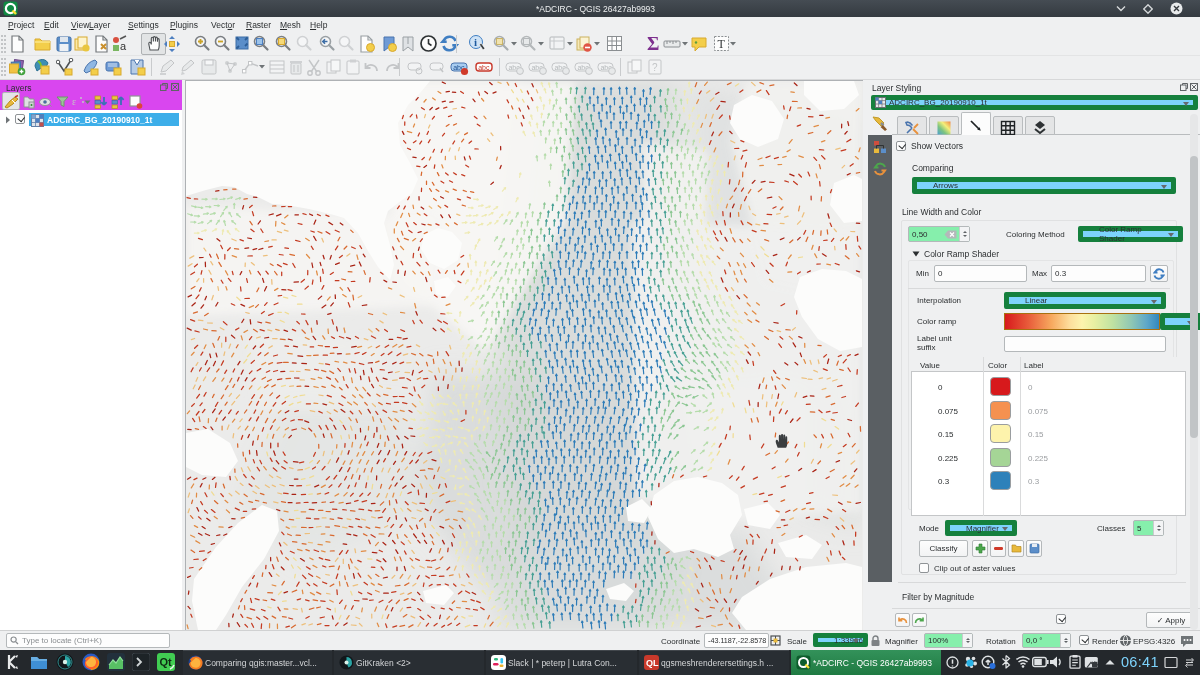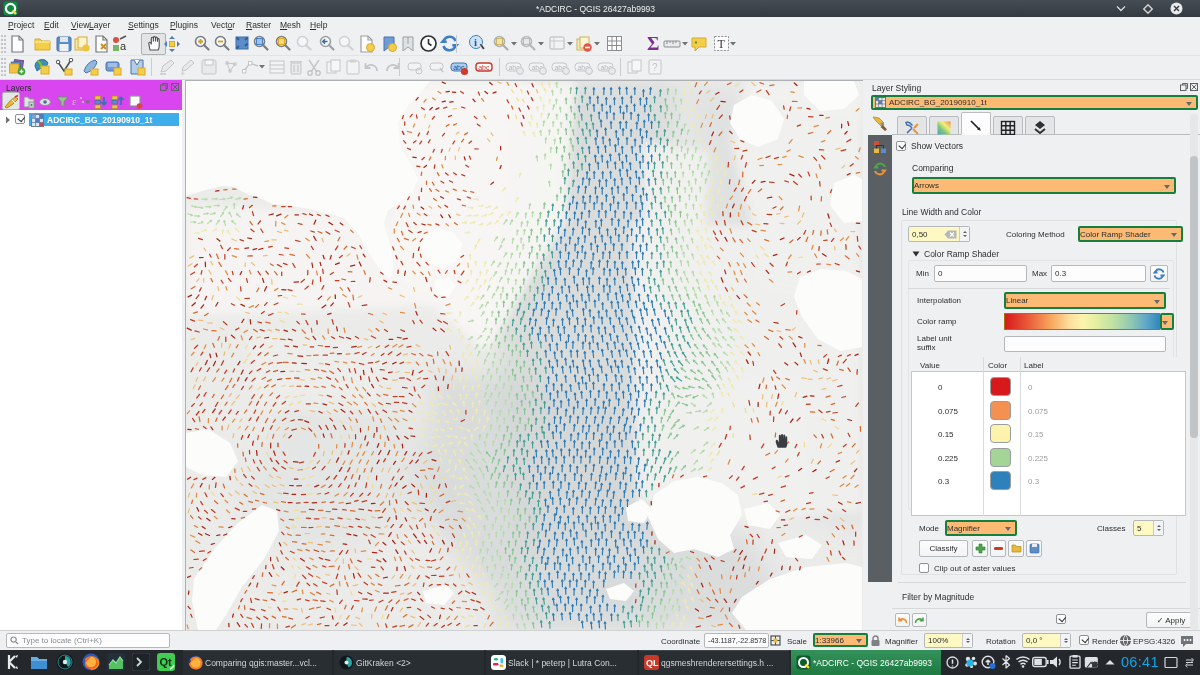--- a/index.html
+++ b/index.html
@@ -1,23 +1,23 @@
 <!DOCTYPE html>
 <html><head><meta charset="utf-8"><style>
 *{margin:0;padding:0;box-sizing:border-box}
 html,body{width:1200px;height:675px;overflow:hidden}
 body{font-family:"Liberation Sans",sans-serif;background:#eff0f1;position:relative;font-size:8px;color:#2b2e30}
 .ic{position:absolute}
 .grip{position:absolute;width:5px;height:18px;border-left:2px dotted #c2c4c6;border-right:2px dotted #c2c4c6}
 .tsep{position:absolute;width:1px;height:18px;background:#c9cbcd}
 .abs{position:absolute}
 .inp{position:absolute;background:#fdfdfd;border:1px solid #b4b8ba;border-radius:2px;font-size:8px;color:#2b2e30;display:flex;align-items:center;padding:0 3px}
-.combo{position:absolute;background:#fdba74;border:2px solid #15803d;border-radius:2px;font-size:8px;color:#2b2e30;display:flex;align-items:center;padding:0 0}
+.combo{position:absolute;background:#7dd3fc;border:5px solid #15803d;border-radius:2px;font-size:8px;color:#2b2e30;display:flex;align-items:center;padding:0 16px}
 .combo:after{content:"";position:absolute;right:4px;top:50%;margin-top:-1px;border:3px solid transparent;border-top:4px solid #66696c}
-.spin{position:absolute;background:#fef9c3;border:1px solid #b4b8ba;border-radius:2px;font-size:8px;display:flex;align-items:center;padding:0 3px}
+.spin{position:absolute;background:#86efac;border:1px solid #b4b8ba;border-radius:2px;font-size:8px;display:flex;align-items:center;padding:0 3px}
 .spin .ud{position:absolute;right:0;top:0;bottom:0;width:10px;border-left:1px solid #c9cbcd;background:#f3f4f5}
 .spin .ud:before{content:"";position:absolute;left:2.5px;top:2px;border:2px solid transparent;border-bottom:2.6px solid #5f6366}
 .spin .ud:after{content:"";position:absolute;left:2.5px;bottom:2px;border:2px solid transparent;border-top:2.6px solid #5f6366}
 .cb{position:absolute;width:10px;height:10px;background:#fdfdfd;border:1px solid #8f9396;border-radius:2px}
 .cb.on:before{content:"";position:absolute;left:1.5px;top:0.5px;width:5px;height:3.5px;border-left:1.6px solid #2b2e30;border-bottom:1.6px solid #2b2e30;transform:rotate(-50deg)}
 .lbl{position:absolute;white-space:nowrap}
 b.lbl{font-weight:normal}
 .btn{position:absolute;background:linear-gradient(#fdfdfd,#f2f3f4);border:1px solid #b4b8ba;border-radius:2px;display:flex;align-items:center;justify-content:center;font-size:8px;color:#2b2e30}
 </style></head><body>
 <div class="abs" style="left:0;top:0;width:1200px;height:17px;background:linear-gradient(#454c53,#343a40)">
@@ -777,20 +777,20 @@
     </svg>
     <svg class="ic" style="left:1084px;top:5px" width="15" height="14" viewBox="0 0 15 14">
       <rect x="0.8" y="2" width="13" height="10.5" rx="1.5" fill="#dfe2e4"></rect>
       <path d="M3 12.5l4-5 3 3 2-2.5 2 2.5" fill="none" stroke="#34383c" stroke-width="1.2"></path>
       <rect x="8" y="6.5" width="5.5" height="6" rx="1" fill="#34383c"></rect>
       <path d="M9.5 7v-1.3a1.3 1.3 0 0 1 2.6 0V7" stroke="#dfe2e4" stroke-width="1" fill="none"></path>
     </svg>
     <svg class="ic" style="left:1104px;top:8px" width="12" height="8" viewBox="0 0 12 8">
       <path d="M1.5 6.5L6 2l4.5 4.5z" fill="#dfe2e4"></path>
     </svg>
-    <div class="lbl" style="left:1121px;top:4px;color:#0ea5e9;font-size:14.5px;letter-spacing:0.3px">06:41</div>
+    <div class="lbl" style="left:1121px;top:4px;color:#7dd3fc;font-size:14.5px;letter-spacing:0.3px">06:41</div>
     <svg class="ic" style="left:1164px;top:6px" width="15" height="14" viewBox="0 0 15 14">
       <rect x="1" y="1.5" width="12" height="10" rx="1" fill="none" stroke="#d4d6d8" stroke-width="1.2"></rect>
     </svg>
     <svg class="ic" style="left:1185px;top:7px" width="11" height="11" viewBox="0 0 11 11">
       <path d="M1 3h7M1 5.5h7M1 8h7" stroke="#d4d6d8" stroke-width="1.1"></path>
       <path d="M6.5 1l2 2-2 2M2.5 6.5l-2 2 2 2" fill="none" stroke="#d4d6d8" stroke-width="0.9"></path>
     </svg>
   </div>
 </body></html>

